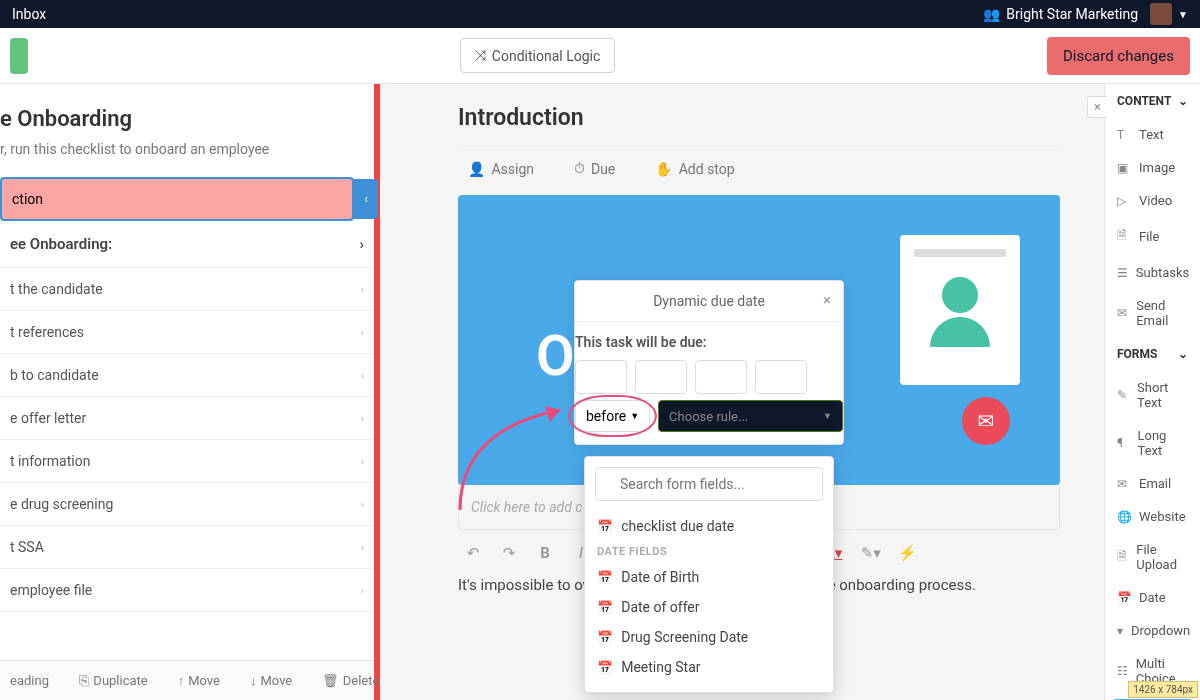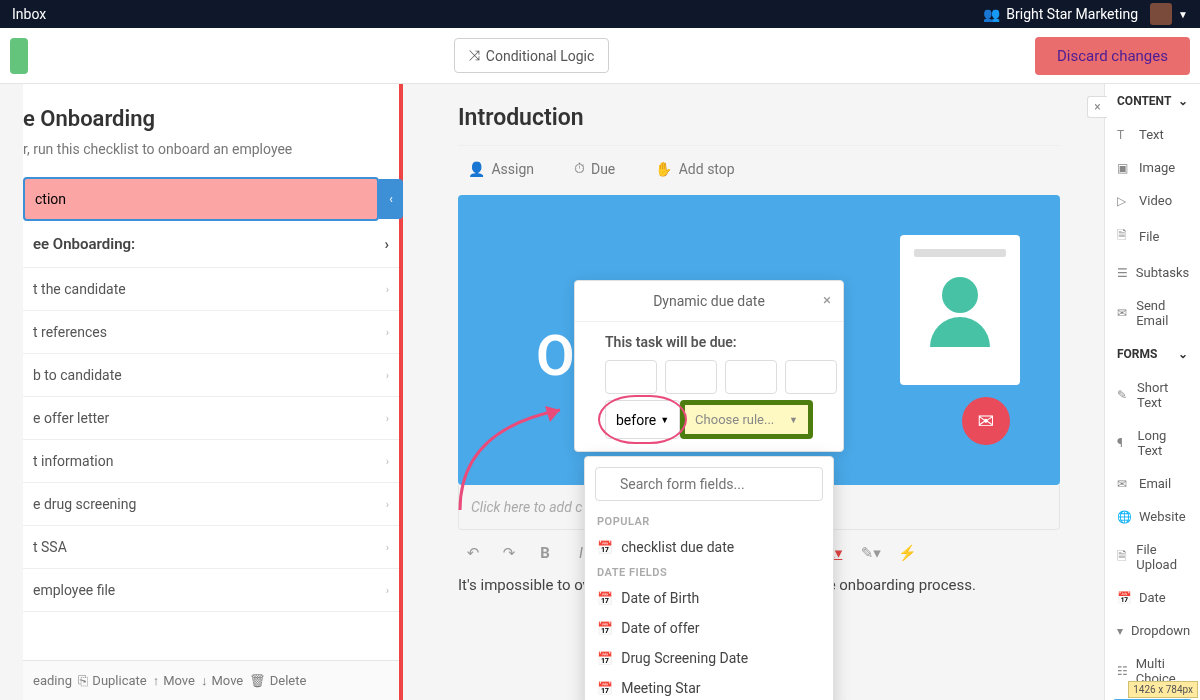--- a/index.html
+++ b/index.html
@@ -7,32 +7,32 @@
 
 .topbar { background: #0f172a; height: 28px; display: flex; align-items: center; padding: 0 12px; color: #fff; font-size: 14px; }
 .topbar .spacer { flex: 1; }
 .topbar .org { display: flex; align-items: center; gap: 6px; margin-right: 8px; }
 .topbar .avatar { width: 22px; height: 22px; border-radius: 3px; background: #7a4a3a; margin-left: 4px; }
 .topbar .caret { font-size: 10px; margin-left: 6px; }
 
 .toolbar { background: #fff; height: 56px; border-bottom: 1px solid #e5e5e5; display: flex; align-items: center; padding: 0 10px; }
 .green-btn { background: #64c47c; width: 18px; height: 36px; border-radius: 4px; }
 .cond-logic { margin: 0 auto; display: flex; align-items: center; gap: 6px; border: 1px solid #d0d0d0; border-radius: 4px; padding: 8px 14px; font-size: 14px; color: #555; background: #fff; }
-.discard { background: #ea6d6e; color: #4c1d95; border-radius: 4px; padding: 10px 22px; font-size: 15px; }
-
-.left-panel { position: absolute; left: 0; top: 84px; width: 380px; bottom: 0; background: #fff; border-right: 4px solid #ef4444; margin-left: 23px; }
+.discard { background: #ea6d6e; color: #0f172a; border-radius: 4px; padding: 10px 16px; font-size: 15px; }
+
+.left-panel { position: absolute; left: 0; top: 84px; width: 380px; bottom: 0; background: #fff; border-right: 6px solid #ef4444; }
 .left-panel h2 { font-size: 22px; font-weight: 600; padding: 22px 0 10px 0; color: #333; }
 .left-panel .desc { font-size: 14px; color: #777; padding-bottom: 20px; }
 .left-content { padding-left: 0; }
 .step-active { margin: 0 20px 0 0; border: 2px solid #3d8fd6; border-radius: 4px; padding: 12px 10px; font-size: 14px; position: relative; background: #fca5a5; }
 .step-collapse { position: absolute; right: -26px; top: 0; bottom: 0; width: 24px; background: #3d8fd6; border-radius: 0 4px 4px 0; display: flex; align-items: center; justify-content: center; color: #fff; font-size: 12px; }
 .step-header { font-weight: 600; font-size: 15px; padding: 14px 10px; border-bottom: 1px solid #eee; display: flex; justify-content: space-between; align-items: center; color: #444; }
 .step { font-size: 14px; padding: 13px 10px; border-bottom: 1px solid #eee; color: #555; display: flex; justify-content: space-between; align-items: center; }
 .step .chev { color: #bbb; font-size: 11px; }
-.bottom-toolbar { position: absolute; bottom: 0; left: 0; right: 0; height: 40px; border-top: 1px solid #e5e5e5; display: flex; align-items: center; gap: 6px; padding: 0 10px; font-size: 13px; color: #777; background: #fafafa; }
+.bottom-toolbar { position: absolute; bottom: 0; left: 0; right: 0; height: 40px; border-top: 1px solid #e5e5e5; display: flex; align-items: center; gap: 30px; padding: 0 10px; font-size: 13px; color: #777; background: #fafafa; }
 .bottom-toolbar .tb-item { display: flex; align-items: center; gap: 4px; }
 
 .main { position: absolute; left: 380px; top: 84px; right: 100px; bottom: 0; padding: 20px 40px 0 78px; overflow: hidden; }
 .main h1 { font-size: 23px; font-weight: 600; color: #333; padding-bottom: 14px; border-bottom: 1px solid #eee; }
 .actions { display: flex; gap: 40px; padding: 14px 0 18px 10px; font-size: 14px; color: #777; }
 .actions .act { display: flex; align-items: center; gap: 6px; }
 
 .hero { background: #4aa9e9; border-radius: 4px; height: 290px; position: relative; overflow: hidden; }
 .hero .bigtext { position: absolute; left: 78px; top: 128px; color: #fff; font-size: 56px; font-weight: 600; }
 .card { position: absolute; right: 40px; top: 40px; width: 120px; height: 150px; background: #fff; border-radius: 4px; padding: 14px; }
@@ -44,30 +44,30 @@
 .caption { border: 1px solid #e5e5e5; border-top: none; border-radius: 0 0 4px 4px; padding: 14px 12px; font-size: 14px; color: #aaa; font-style: italic; }
 
 .format-bar { display: flex; align-items: center; gap: 18px; padding: 14px 6px 10px; color: #999; font-size: 15px; }
 .format-bar span { min-width: 18px; text-align: center; }
 
 .body-text { font-size: 15px; color: #444; padding: 4px 0; }
 
 .popover { position: absolute; left: 574px; top: 280px; width: 270px; background: #fff; border: 1px solid #e0e0e0; border-radius: 4px; box-shadow: 0 2px 14px rgba(0,0,0,0.12); z-index: 50; }
 .popover .hdr { text-align: center; padding: 12px 0; font-size: 14px; color: #666; border-bottom: 1px solid #eee; position: relative; }
 .popover .hdr .x { position: absolute; right: 12px; top: 10px; color: #999; font-size: 15px; }
-.popover .body { padding: 12px 30px; }
+.popover .body { padding: 12px 0; }
 .popover .lbl { font-weight: 600; font-size: 14px; color: #555; margin-bottom: 10px; }
 .time-row { display: flex; gap: 8px; margin-bottom: 6px; }
 .time-row input { width: 52px; height: 34px; border: 1px solid #ddd; border-radius: 4px; }
 .time-labels { display: flex; gap: 8px; font-size: 13px; color: #666; margin-bottom: 14px; }
 .time-labels span { width: 52px; text-align: center; }
-.rule-row { display: flex; gap: 0; }
+.rule-row { display: flex; gap: 8px; }
 .before-sel { border: 1px solid #ddd; border-radius: 4px; padding: 7px 10px; font-size: 14px; display: flex; align-items: center; gap: 4px; position: relative; }
 .circle-mark { position: absolute; inset: -6px -8px; border: 2px solid #e94b7a; border-radius: 50%/60%; pointer-events: none; }
-.choose { flex: 1; border: 5px solid #4d7c0f; background: #fef9c3; border-radius: 4px; padding: 7px 10px; font-size: 13px; color: #888; display: flex; justify-content: space-between; align-items: center; }
+.choose { flex: 1; border: 1px solid #4d7c0f; background: #0f172a; border-radius: 4px; padding: 7px 10px; font-size: 13px; color: #888; display: flex; justify-content: space-between; align-items: center; }
 
 .dropdown { position: absolute; left: 584px; top: 456px; width: 250px; background: #fff; border: 1px solid #e0e0e0; border-radius: 4px; box-shadow: 0 4px 18px rgba(0,0,0,0.18); z-index: 60; padding: 10px; }
 .dropdown input { width: 100%; border: 1px solid #ddd; border-radius: 4px; padding: 8px 24px; font-size: 14px; margin-bottom: 10px; }
 .dd-sec { font-size: 11px; font-weight: 600; color: #aaa; letter-spacing: 0.5px; padding: 4px 2px; }
 .dd-item { display: flex; align-items: center; gap: 8px; padding: 7px 2px; font-size: 14px; color: #444; }
 .dd-item .ic { color: #888; font-size: 13px; }
 
 .right-panel { position: absolute; right: 0; top: 84px; width: 96px; bottom: 0; background: #fff; border-left: 1px solid #e5e5e5; font-size: 13px; color: #555; }
 .rp-close { position: absolute; left: -18px; top: 12px; width: 20px; height: 22px; background: #fff; border: 1px solid #ddd; border-right: none; border-radius: 3px 0 0 3px; display: flex; align-items: center; justify-content: center; font-size: 12px; color: #888; }
 .rp-sec-hdr { font-weight: 700; font-size: 12px; padding: 10px 12px; display: flex; justify-content: space-between; align-items: flex-start; color: #333; }
@@ -242,21 +242,20 @@
       <div class="choose">
         <span>Choose rule...</span>
           <span style="font-size:9px">▼</span>
       </div>
     </div>
   </div>
 </div>
 
 <div class="dropdown">
   <input placeholder="Search form fields..." style="">
-  <div class="dd-sec">POPULAR</div>
   <div class="dd-item">
       <span class="ic">📅</span>
       <span>checklist due date</span>
     </div>
   <div class="dd-sec">DATE FIELDS</div>
   <div class="dd-item">
       <span class="ic">📅</span>
       <span>Date of Birth</span>
     </div>
   <div class="dd-item">

